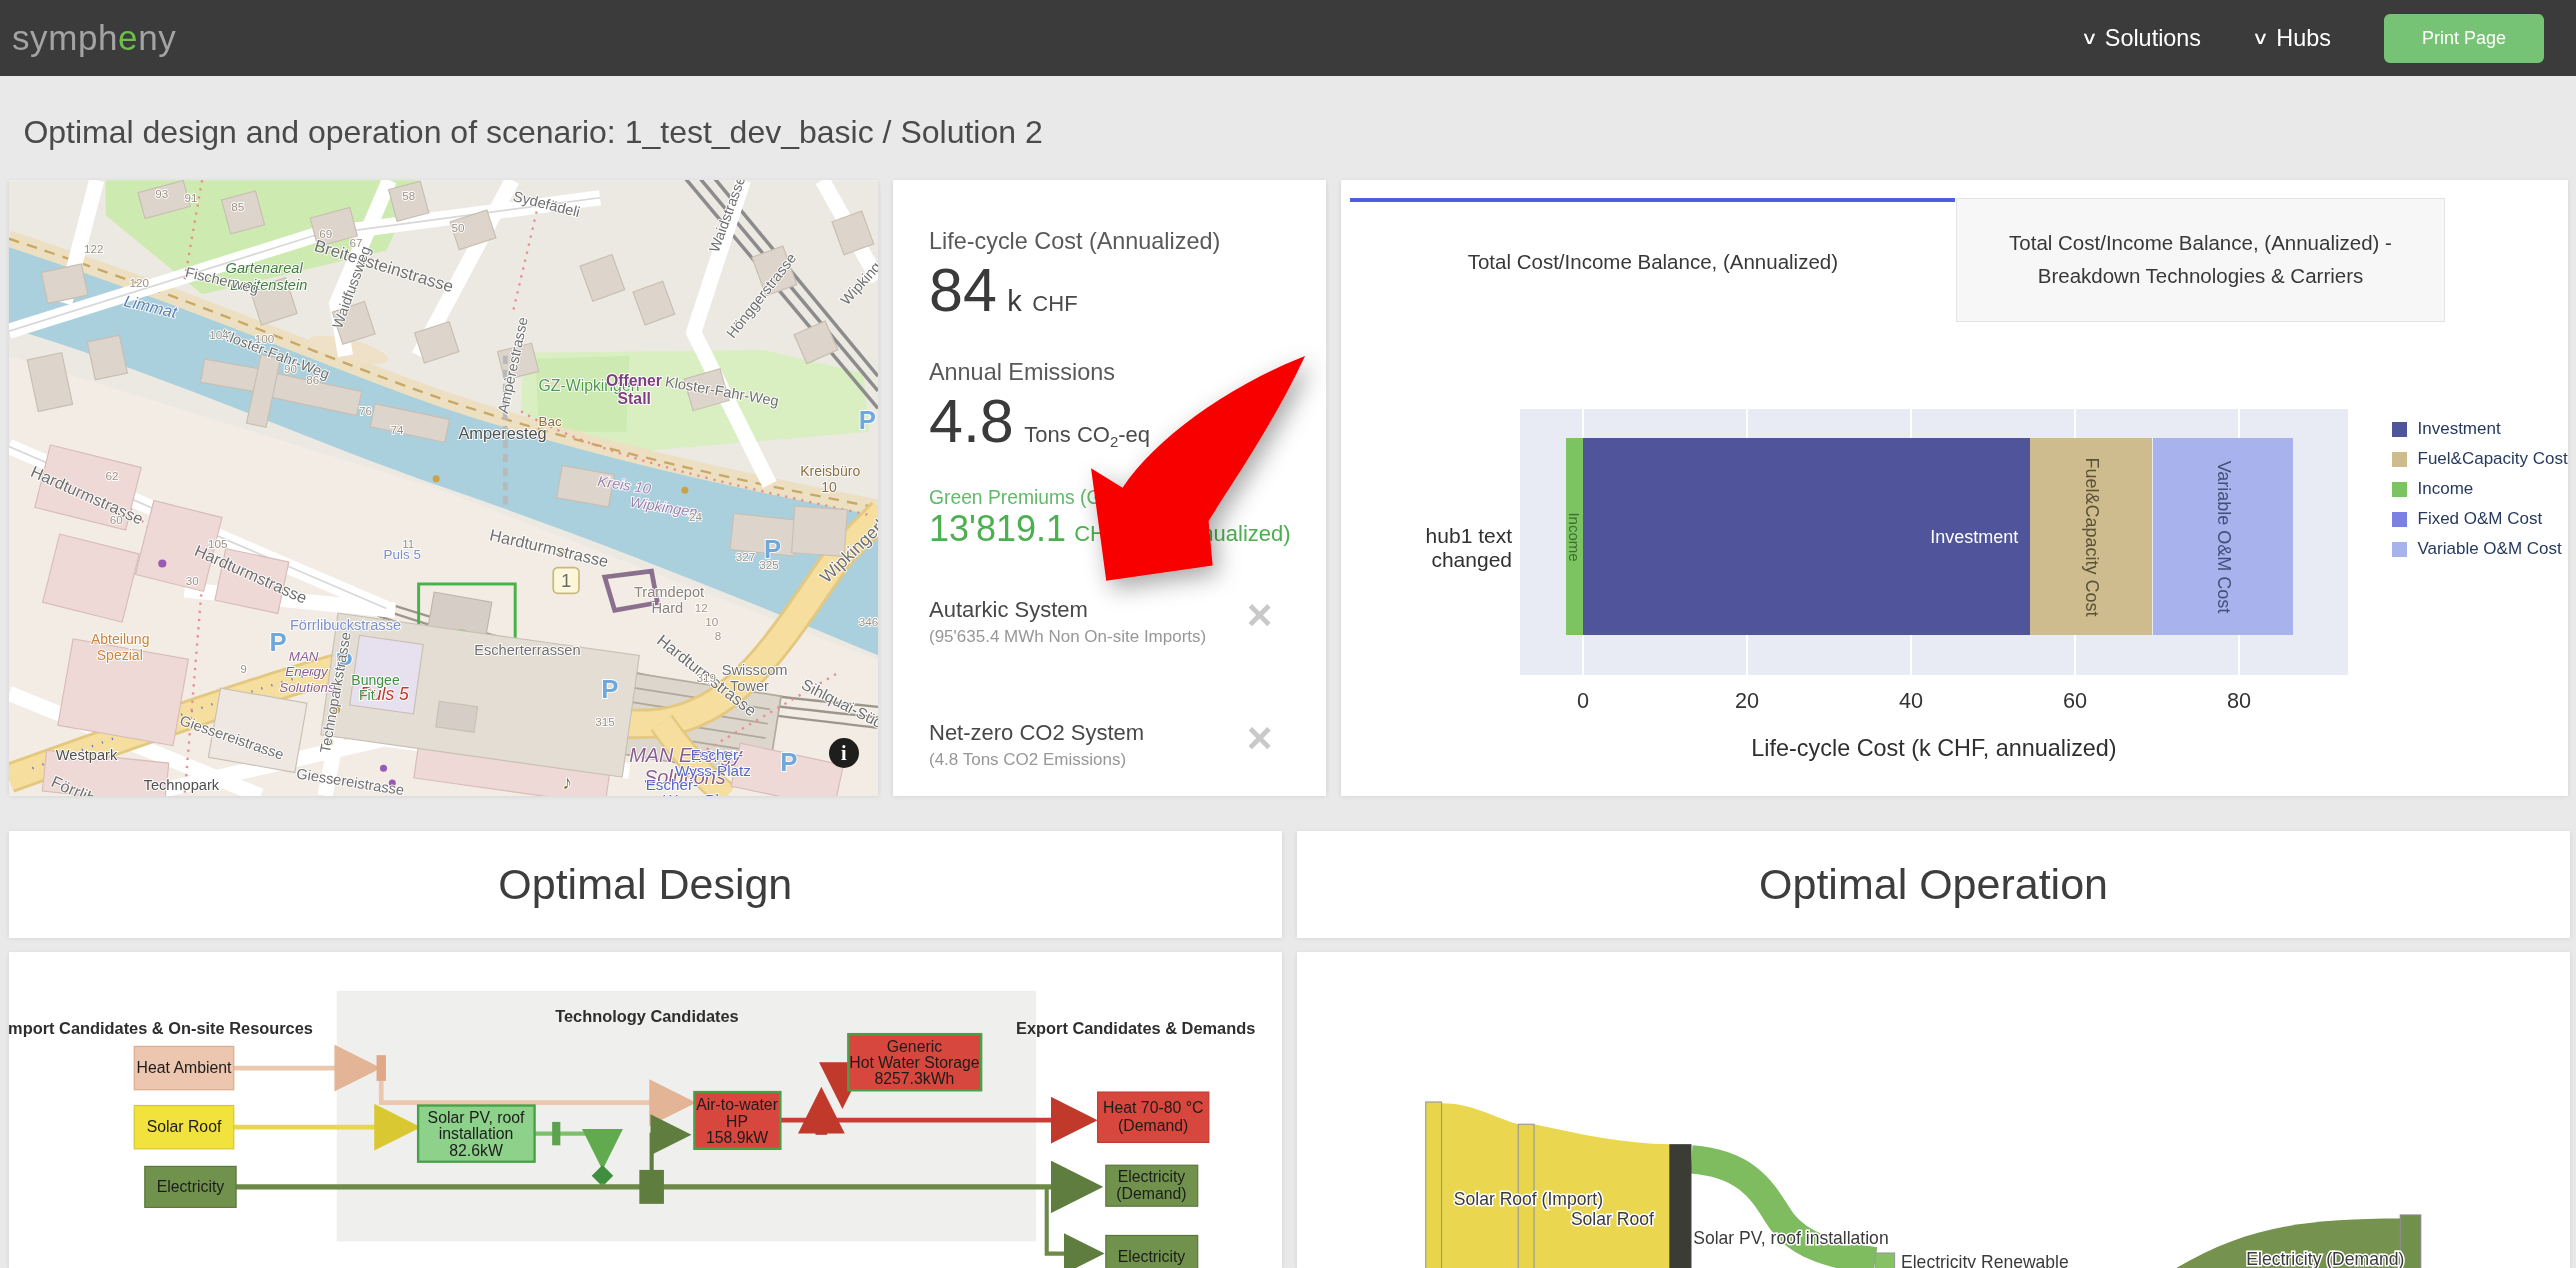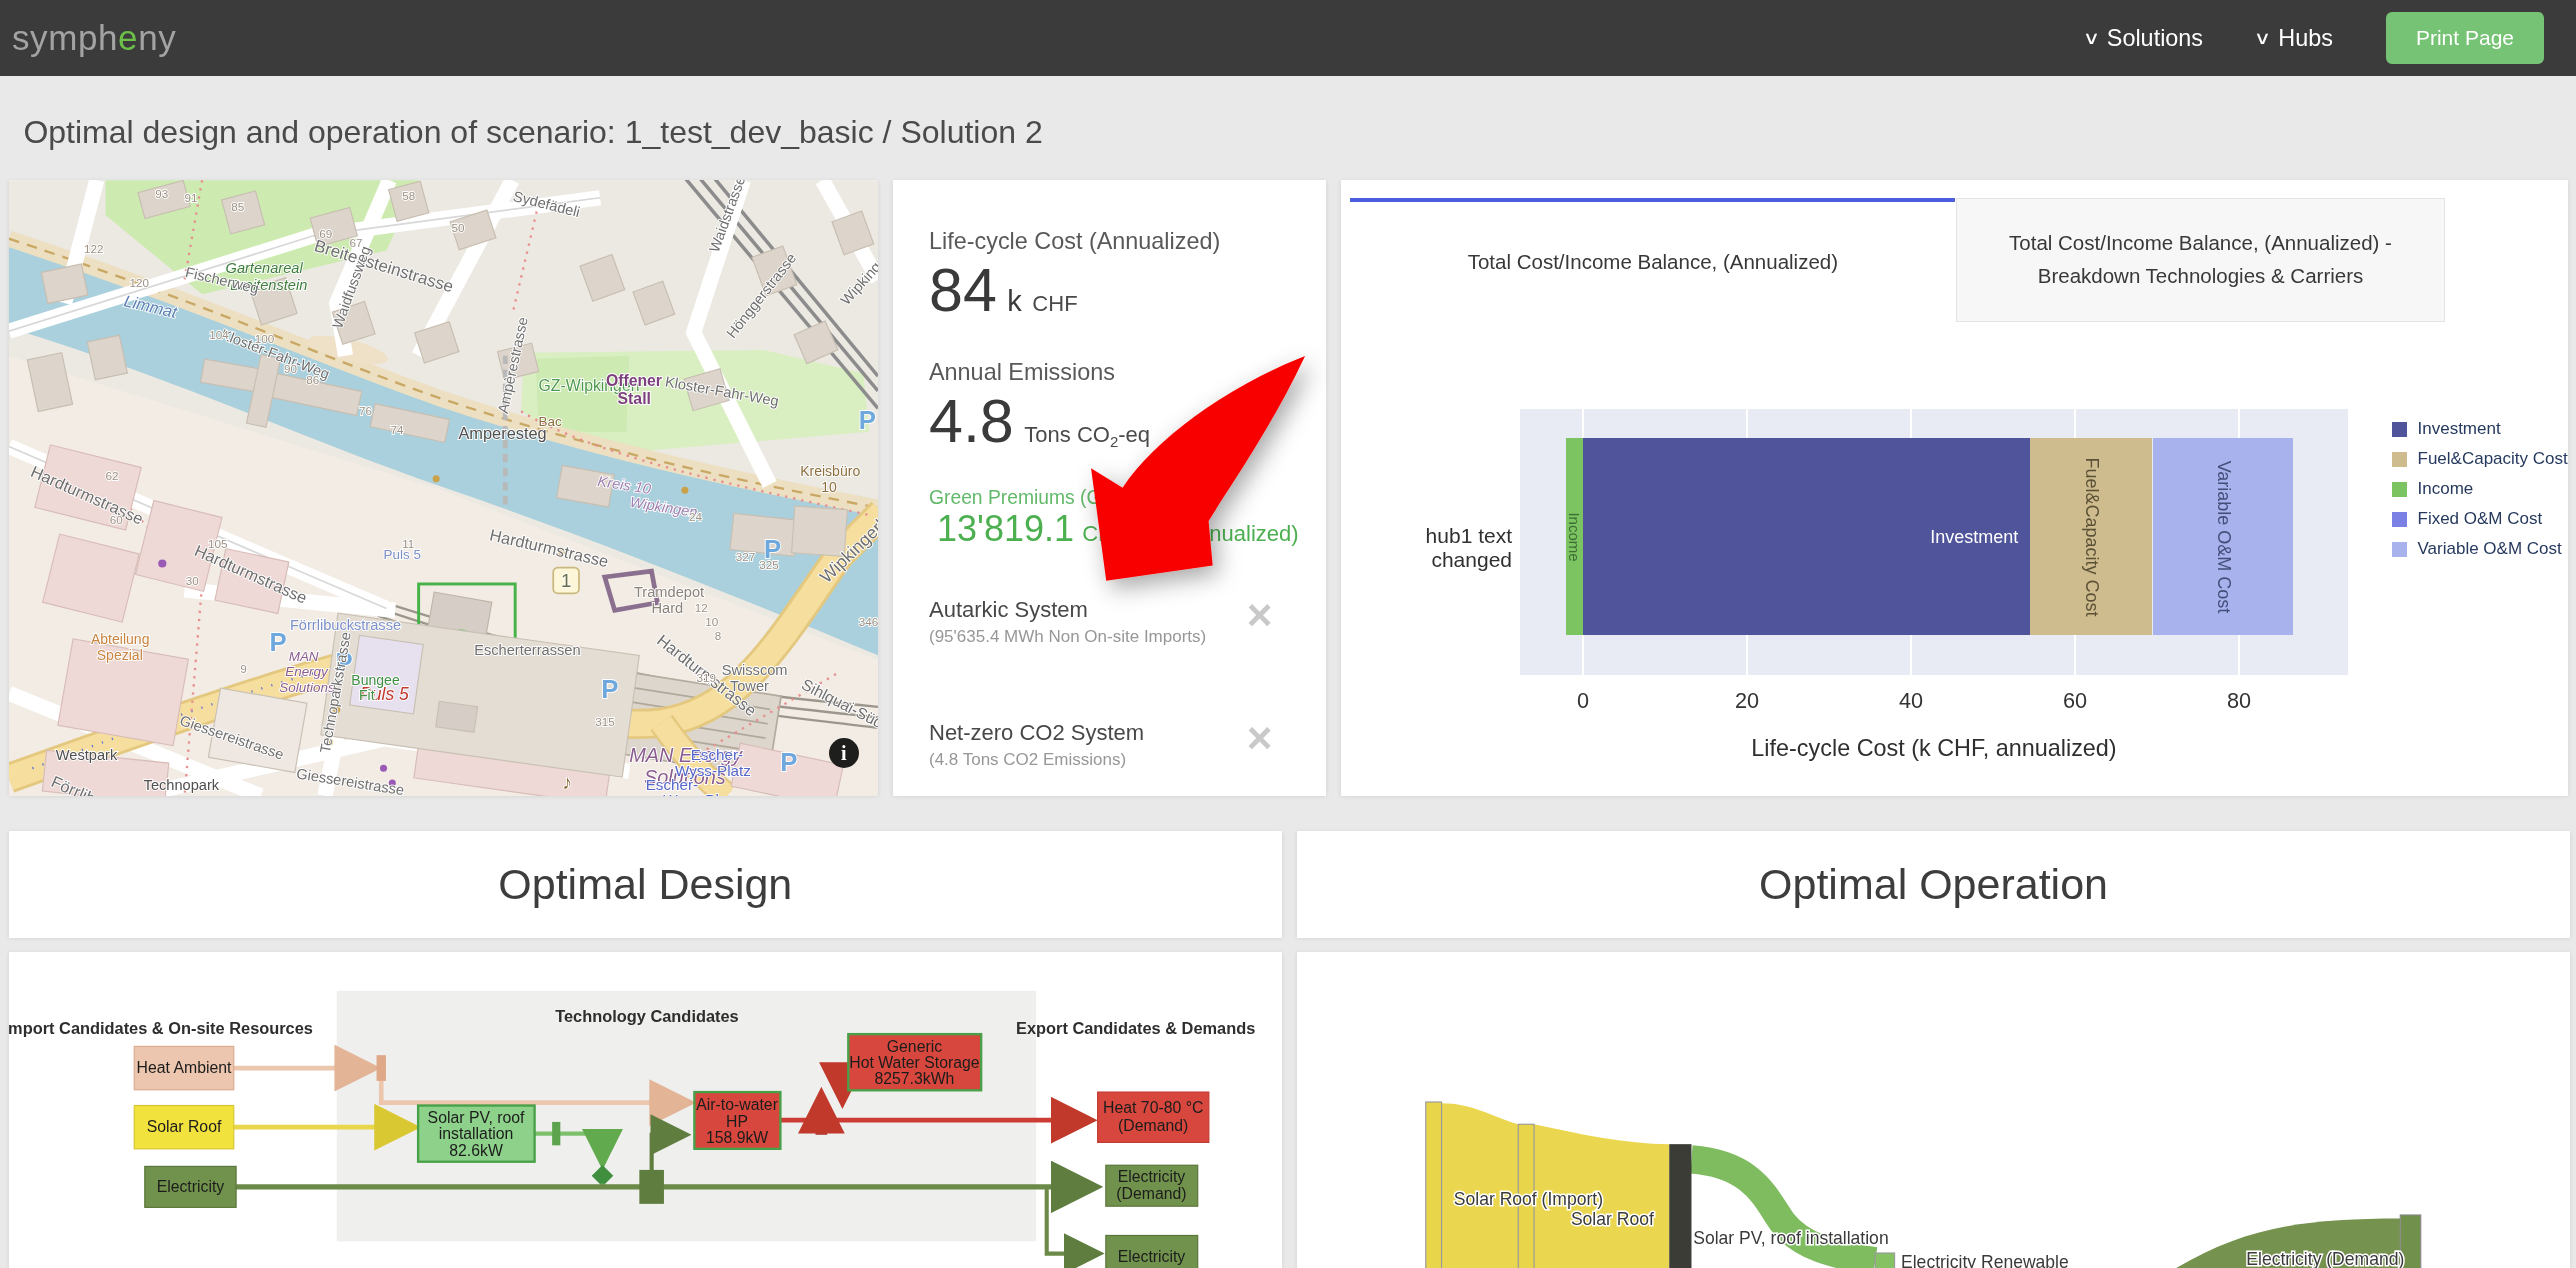--- a/index.html
+++ b/index.html
@@ -6,41 +6,41 @@
   html,body { width:2576px; height:1269px; }
   body { position:relative; background:#e9e9e9; font-family:"Liberation Sans", sans-serif; overflow:hidden; }
 
   
   .navbar { position:absolute; left:0; top:0; width:2576px; height:76px; background:#3b3b3b; display:flex; align-items:center; }
   .logo { margin-left:12px; font-size:35px; font-weight:500; color:#a3a3a3; letter-spacing:0.6px; }
   .logo .accent { color:#6cc04a; }
   .nav-right { position:absolute; right:32px; display:flex; align-items:center; gap:53px; }
   .nav-item { display:flex; align-items:center; gap:9.4px; color:#ffffff; font-size:23.4px; cursor:pointer; }
   .chev { font-size:17.6px; color:#ffffff; transform:scaleX(1.35); }
-  .print-btn { background:#77c376; color:#fff; font-size:21px; padding:14px 30px; border:none; border-radius:5.9px; cursor:pointer; }
+  .print-btn { background:#77c376; color:#fff; font-size:18px; padding:14px 38px; border:none; border-radius:5.9px; cursor:pointer; }
 
   
   .page-title { position:absolute; left:23.4px; top:114px; font-size:32px; font-weight:300; color:#4a4a4a; }
 
   .card { position:absolute; background:#fff; box-shadow:0 1.2px 4.7px rgba(0,0,0,.10); }
 
   
   .map-card { left:8.8px; top:180px; width:869px; height:616px; overflow:hidden; }
   .map-card svg text { font-family:"Liberation Sans", sans-serif; paint-order:stroke; stroke:#ffffff; stroke-width:3px; }
   .map-info { position:absolute; left:820px; top:558px; width:30px; height:30px; border-radius:50%; background:#1e1e1c; color:#fff; font-size:20px; font-weight:700; display:flex; align-items:center; justify-content:center; font-family:"Liberation Serif", serif; cursor:pointer; }
 
   
   .kpi-card { left:893px; top:180px; width:433px; height:616px; padding:0 36px; }
   .kpi-label { position:absolute; left:36px; font-size:23.4px; color:#595959; }
   .kpi-green-label { position:absolute; left:36px; font-size:19.3px; color:#63b96a; }
   .big-row { position:absolute; left:36px; display:flex; align-items:baseline; gap:10.5px; color:#3a3a3a; }
   .big-num { font-size:61px; }
   .unit-k { font-size:29px; }
   .unit { font-size:22px; color:#4a4a4a; }
-  .green-row { position:absolute; left:44px; display:flex; align-items:baseline; gap:8.2px; color:#4caf50; }
+  .green-row { position:absolute; left:36px; display:flex; align-items:baseline; gap:8.2px; color:#4caf50; }
   .green-num { font-size:36px; }
   .green-unit { font-size:22px; }
   .constraint { position:absolute; left:36px; width:361px; }
   .constraint .c-label { font-size:22px; color:#484848; }
   .constraint .c-detail { font-size:17px; color:#979797; margin-top:3.5px; }
   .c-icon { position:absolute; right:17.6px; top:0; font-weight:700; }
   .c-fail { color:#c9c9c9; font-size:44px; line-height:35px; }
   .c-pass { color:#43a047; font-size:37px; line-height:37px; }
 
   

